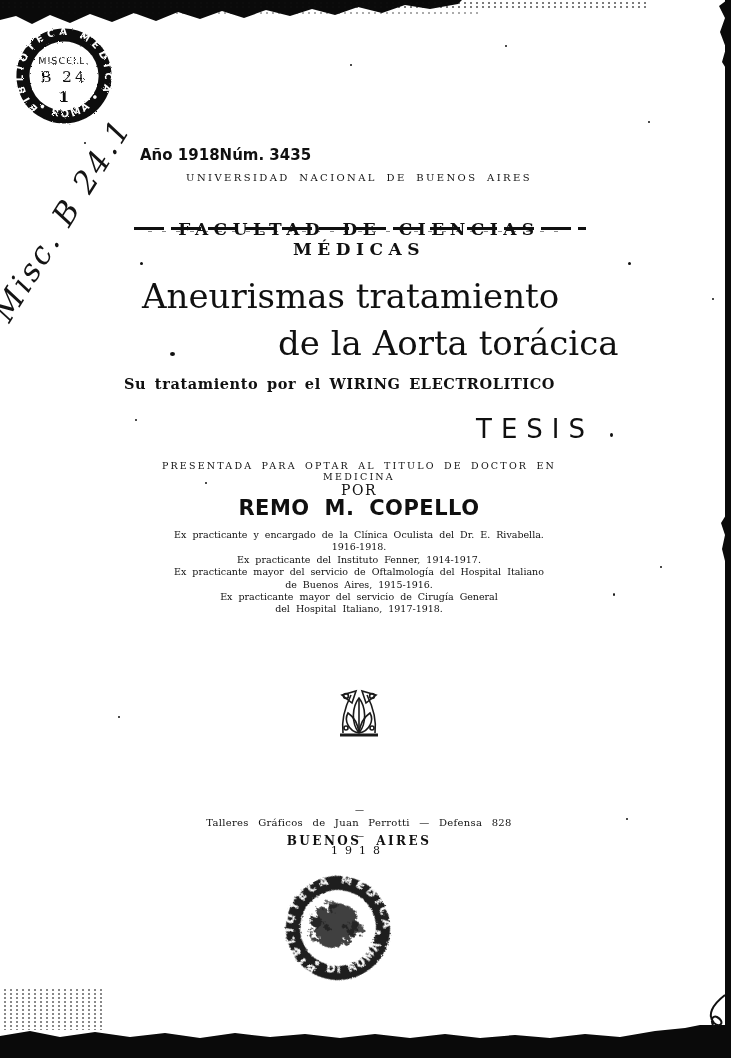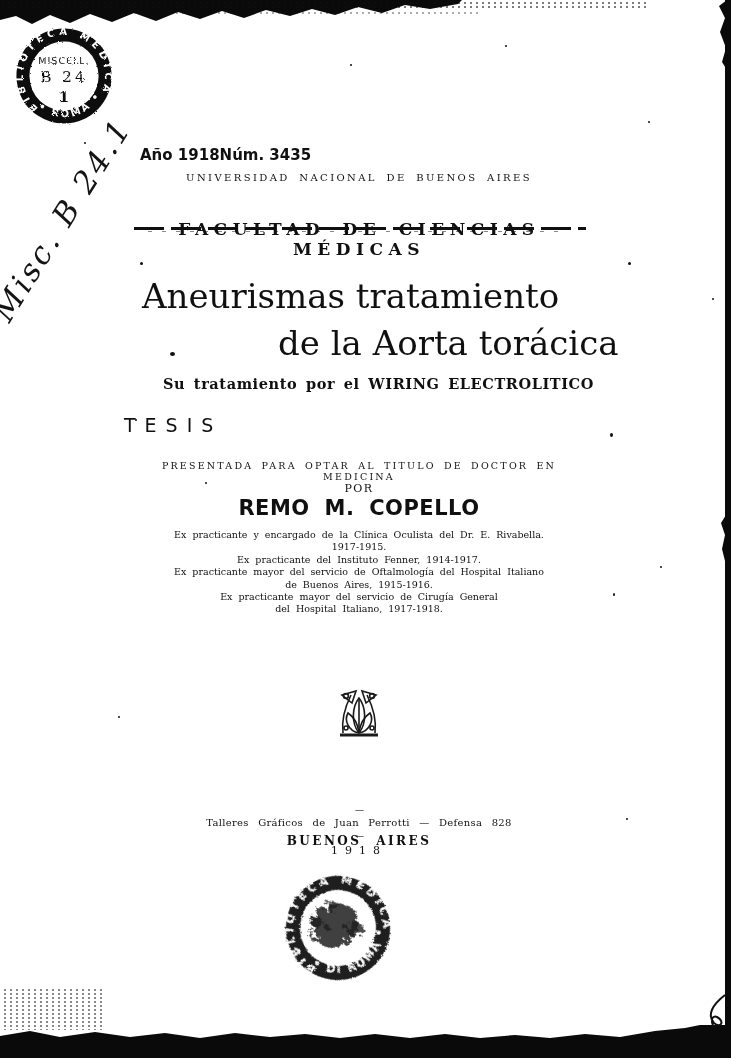--- a/index.html
+++ b/index.html
@@ -41,27 +41,27 @@
     font-size:17px;letter-spacing:5.5px;word-spacing:6px;margin-top:23px;}
   .faculty-rule{top:227px;left:10px;width:452px;height:3px;
     background:repeating-linear-gradient(90deg,#101010 0 30px,transparent 30px 37px);}
   .faculty-rule2{top:231px;left:24px;width:410px;height:1px;opacity:.5;
     background:repeating-linear-gradient(90deg,#101010 0 4px,transparent 4px 14px);}
   .title1{top:276px;left:18px;margin:0;font-weight:normal;font-size:34px;
     white-space:nowrap;}
   .title2{top:323px;left:154px;margin:0;font-weight:normal;font-size:34px;
     white-space:nowrap;}
   .title-dot{left:46px;top:352px;width:5px;height:4px;background:#101010;border-radius:50%;}
-  .subtitle{top:375px;left:0;width:100%;text-align:right;font-weight:bold;
+  .subtitle{top:375px;left:0;width:100%;text-align:left;font-weight:bold;
     font-size:14.5px;letter-spacing:.6px;word-spacing:3px;}
-  .tesis{top:414px;left:0;width:100%;text-align:left;
-    font-family:"DejaVu Sans",sans-serif;font-size:19px;letter-spacing:9px;}
+  .tesis{top:414px;left:0;width:100%;text-align:right;
+    font-family:"DejaVu Sans",sans-serif;font-size:26px;letter-spacing:9px;}
   .presented{top:460px;left:0;width:100%;text-align:center;font-size:9.5px;
     letter-spacing:2.2px;word-spacing:3px;}
-  .por{top:482px;left:0;width:100%;text-align:center;font-size:11px;letter-spacing:1.5px;}
+  .por{top:482px;left:0;width:100%;text-align:center;font-size:14px;letter-spacing:1.5px;}
   .author{top:496px;left:0;width:100%;text-align:center;
     font-family:"DejaVu Sans",sans-serif;font-weight:bold;font-size:21px;
     letter-spacing:.5px;word-spacing:7px;}
   .credentials{top:529px;left:0;width:100%;text-align:center;font-size:9.5px;
     line-height:12.4px;word-spacing:3px;}
   .ornament{left:50%;top:687px;margin-left:-23px;}
   .city{top:834px;left:0;width:100%;text-align:center;font-weight:bold;
     font-size:12px;letter-spacing:2.5px;word-spacing:8px;}
   .imprint-dash{left:0;width:100%;text-align:center;font-size:9px;letter-spacing:-1px;}
   .d1{top:805px;} .d2{top:831px;}
@@ -136,21 +136,21 @@
     <div class="abs tesis">TESIS</div>
 
     <div class="abs presented">PRESENTADA PARA OPTAR AL TITULO DE DOCTOR EN MEDICINA</div>
 
     <div class="abs por">POR</div>
 
     <div class="abs author">REMO M. COPELLO</div>
 
     <div class="abs credentials">
       <div>Ex practicante y encargado de la Clínica Oculista del Dr. E. Rivabella.</div>
-      <div>1917-1915.</div>
+      <div>1916-1918.</div>
       <div>Ex practicante del Instituto Fenner, 1914-1917.</div>
       <div>Ex practicante mayor del servicio de Oftalmología del Hospital Italiano</div>
       <div>de Buenos Aires, 1915-1916.</div>
       <div>Ex practicante mayor del servicio de Cirugía General</div>
       <div>del Hospital Italiano, 1917-1918.</div>
     </div>
 
     <svg class="abs ornament" width="46" height="52" viewBox="0 0 46 52" xmlns="http://www.w3.org/2000/svg">
       <g stroke="#1a1a1a" fill="none" stroke-width="1.6">
         <path d="M4 48 H42" stroke-width="3"></path>

